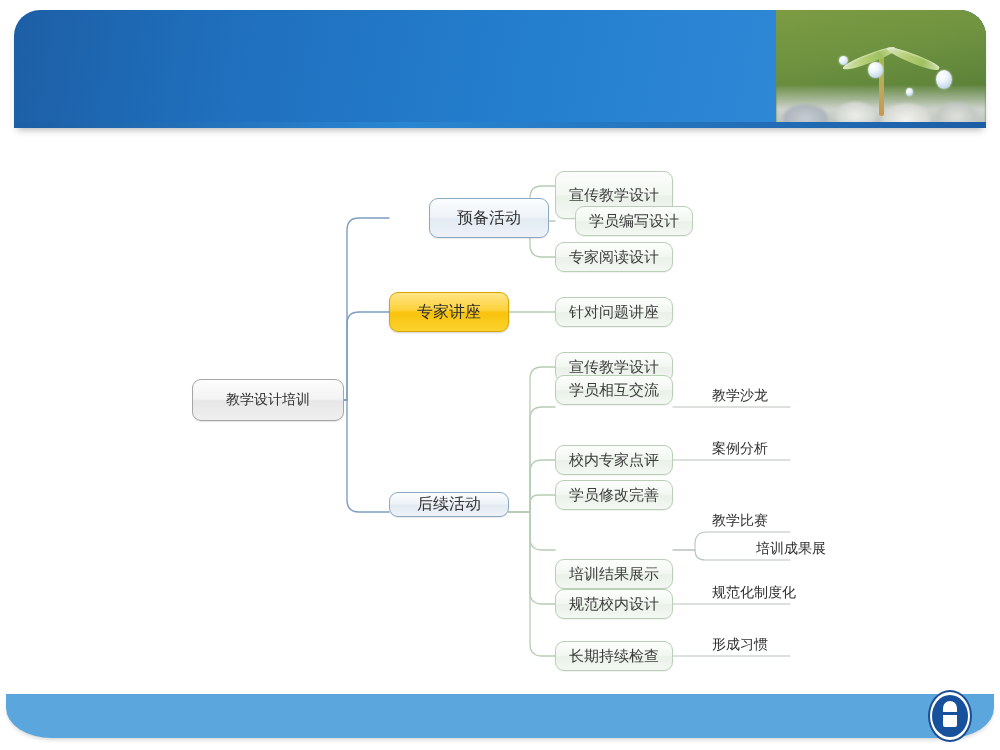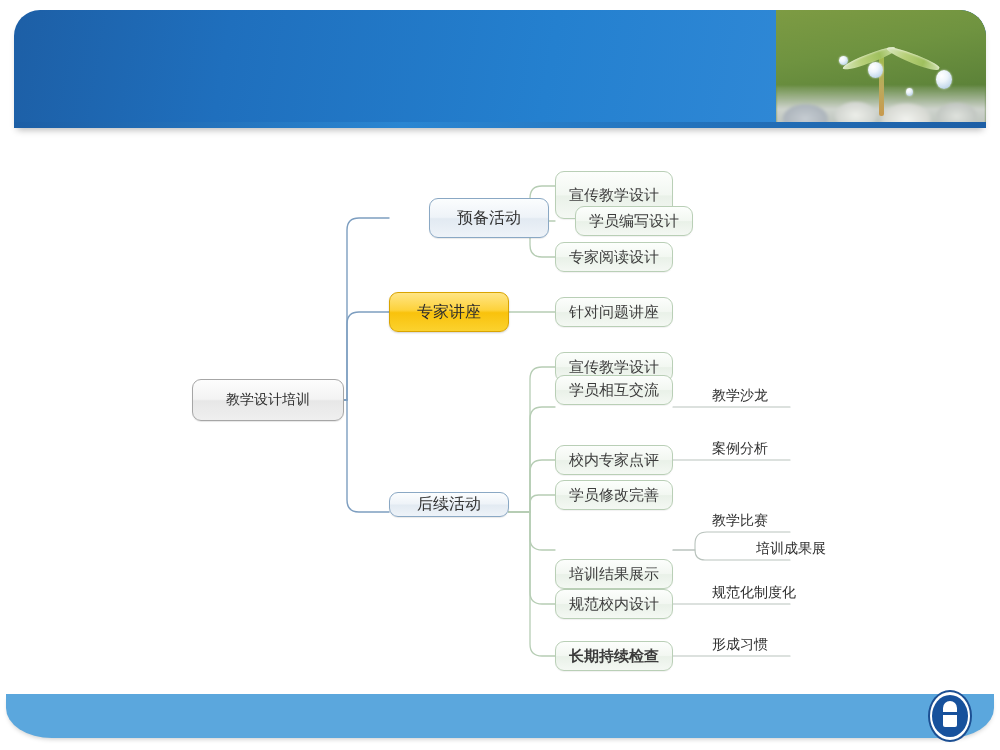--- a/index.html
+++ b/index.html
@@ -268,21 +268,21 @@
         </div>
         <div class="node lvl3" style="left: 555px; top: 395px; width: 118px; height: 30px; margin-top: 24px;">
           <span>培训结果展示</span>
         </div>
         <div class="leaf-text" style="left: 712px; top: 372px;">教学比赛</div>
         <div class="leaf-text" style="left: 756px; top: 400px;">培训成果展</div>
         <div class="node lvl3" style="left: 555px; top: 449px; width: 118px; height: 30px;">
           <span>规范校内设计</span>
         </div>
         <div class="leaf-text" style="left: 712px; top: 444px;">规范化制度化</div>
-        <div class="node lvl3" style="left: 555px; top: 501px; width: 118px; height: 30px; font-weight: bold;">
+        <div class="node lvl3" style="left: 555px; top: 501px; width: 118px; height: 30px;">
           <span>长期持续检查</span>
         </div>
         <div class="leaf-text" style="left: 712px; top: 496px;">形成习惯</div>
       </div>
   </div>
 
   <div id="footer-band">
     <div id="footer-logo">
       <div class="ring-outer"></div>
       <div class="ring-inner"></div>

